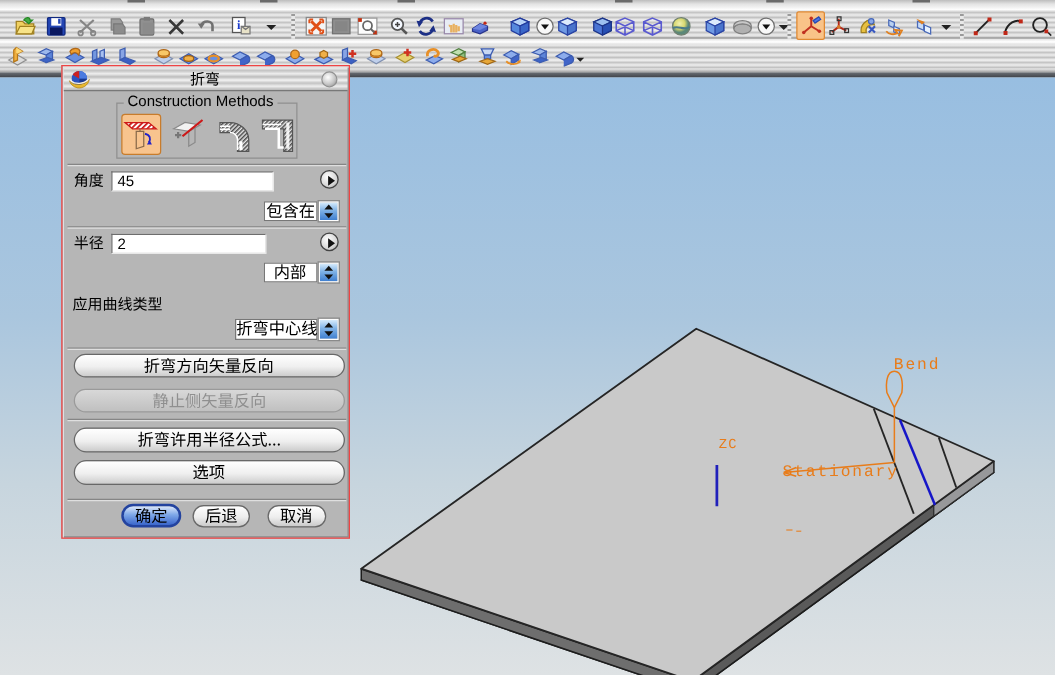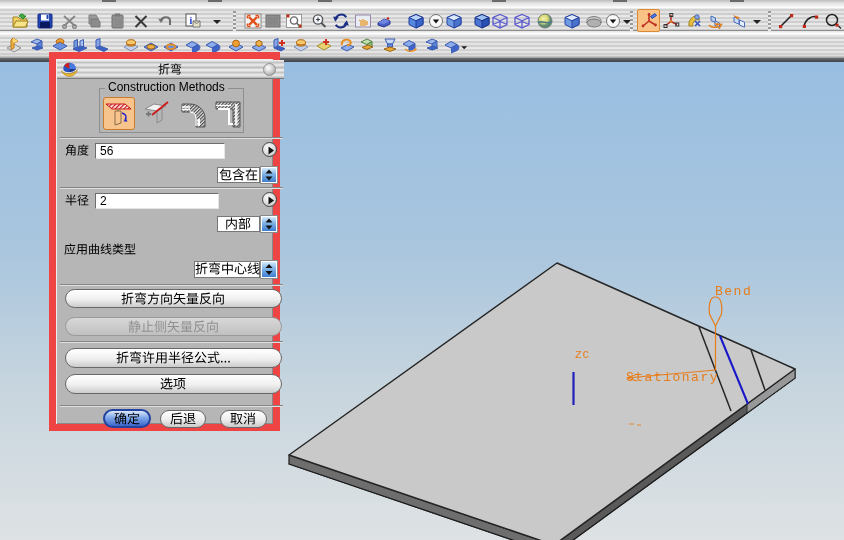--- a/index.html
+++ b/index.html
@@ -322,21 +322,21 @@
 <line x1="629" y1="424" x2="634" y2="424" opacity="0.7"></line>
 <line x1="637" y1="425" x2="641" y2="425" opacity="0.7"></line>
 </g>
 <g fill="#e87c1a" font-family="'Liberation Mono',monospace" font-size="13px" letter-spacing="1.5">
 <text x="715" y="295">Bend</text>
 <text x="626" y="381">Stationary</text>
 <text x="575" y="358" font-size="11px" letter-spacing="1">ZC</text>
 </g>
 </svg>
 <div class="abs" style="left:49px;top:52px;width:231px;height:379px;background:#b6b6b6;
-border:7px solid #ef4444;box-shadow:inset 1px 1px 0 #eeeeee, inset -1px -1px 0 #8a8a8a">
+border:1px solid #ef4444;box-shadow:inset 1px 1px 0 #eeeeee, inset -1px -1px 0 #8a8a8a">
 <div class="abs" style="left:1px;top:1px;width:227px;height:19px;
 background:repeating-linear-gradient(180deg,#f5f5f5 0px,#c3c3c3 2.5px,#eeeeee 5px,#bcbcbc 7.5px,#f2f2f2 10px);
 border-bottom:1px solid #787878"></div>
 <svg class="abs" style="left:5px;top:2px" width="17" height="17" viewBox="0 0 17 17">
 <circle cx="8.5" cy="8" r="6.2" fill="#2a52c0"></circle>
 <path d="M8.5 1.8 A6.2 6.2 0 0 0 3.2 4.8 L8.5 8 Z" fill="#cc2020"></path>
 <path d="M8.5 1.8 A6.2 6.2 0 0 1 14.7 8 L8.5 8 Z" fill="#4a7ae0"></path>
 <path d="M8.5 14.2 A6.2 6.2 0 0 0 14.7 8 L8.5 8 Z" fill="#183890"></path>
 <path d="M0.5 9.5 C3 13.8 13 13.5 16.5 8.5 C15.5 13.5 11 16 7 15.3 C3.8 14.7 1.2 12.3 0.5 9.5 Z" fill="#e8b830" stroke="#a07818" stroke-width="0.5"></path>
 <path d="M2 9.8 C5 12.6 12 12.3 15 9" fill="none" stroke="#f8f0e0" stroke-width="1.1"></path>
@@ -390,21 +390,21 @@
 </svg>
 <div class="abs" style="left:4px;top:78px;width:223px;height:1px;background:#858585"></div>
     <div class="abs" style="left:4px;top:79px;width:223px;height:1px;background:#dfdfdf"></div>
 <svg style="position:absolute;left:9px;top:85px;overflow:visible" width="24" height="15">
       <g fill="#000" transform="translate(0,10.6) scale(1.0)">
         <path transform="translate(0.0,0) scale(0.01200,-0.01200)" d="M266 540H486V414H266ZM266 608H263C293 641 321 676 346 710H628C605 675 576 638 547 608ZM799 540V414H562V540ZM337 843C287 742 191 620 56 529C74 518 99 492 112 474C140 494 166 515 190 537V358C190 234 177 77 66 -34C82 -44 111 -73 123 -88C190 -22 227 64 246 151H486V-58H562V151H799V18C799 2 793 -3 776 -3C759 -4 698 -5 636 -2C646 -23 659 -56 663 -77C745 -77 800 -76 833 -63C865 -51 875 -28 875 17V608H635C673 650 711 698 736 742L685 778L673 774H389L420 827ZM266 348H486V218H258C264 263 266 308 266 348ZM799 348V218H562V348Z"></path>
         <path transform="translate(12.0,0) scale(0.01200,-0.01200)" d="M386 644V557H225V495H386V329H775V495H937V557H775V644H701V557H458V644ZM701 495V389H458V495ZM757 203C713 151 651 110 579 78C508 111 450 153 408 203ZM239 265V203H369L335 189C376 133 431 86 497 47C403 17 298 -1 192 -10C203 -27 217 -56 222 -74C347 -60 469 -35 576 7C675 -37 792 -65 918 -80C927 -61 946 -31 962 -15C852 -5 749 15 660 46C748 93 821 157 867 243L820 268L807 265ZM473 827C487 801 502 769 513 741H126V468C126 319 119 105 37 -46C56 -52 89 -68 104 -80C188 78 201 309 201 469V670H948V741H598C586 773 566 813 548 845Z"></path>
       </g>
     </svg>
 <div class="abs" style="left:39px;top:84px;width:130px;height:16px;background:#fff;
-border:1px solid;border-color:#6d6d6d #e6e6e6 #e6e6e6 #6d6d6d;font-size:12px;line-height:14px;padding-left:4px">56</div>
+border:1px solid;border-color:#6d6d6d #e6e6e6 #e6e6e6 #6d6d6d;font-size:12px;line-height:14px;padding-left:4px">45</div>
 <div class="abs" style="left:206px;top:83px;width:15px;height:15px;border-radius:50%;background:radial-gradient(circle at 40% 35%, #ffffff, #d8d8d8 60%, #a0a0a0);border:1px solid #444"></div>
     <svg class="abs" style="left:206px;top:83px" width="17" height="17">
       <path d="M6.5 4.5 L12 8.5 L6.5 12.5 Z" fill="#111"></path>
     </svg>
 <div class="abs" style="left:161px;top:108px;width:43px;height:16px;background:#fff;border:1px solid #777"></div>
 <svg style="position:absolute;left:163px;top:109px;overflow:visible" width="39" height="16">
       <g fill="#000" transform="translate(0,11.4) scale(1.0)">
         <path transform="translate(0.0,0) scale(0.01300,-0.01300)" d="M303 845C244 708 145 579 35 498C53 485 84 457 97 443C158 493 218 559 271 634H796C788 355 777 254 758 230C749 218 740 216 724 217C707 216 667 217 623 220C634 201 642 171 644 149C690 146 734 146 760 149C787 152 807 160 824 183C852 219 862 336 873 670C874 680 874 705 874 705H317C340 743 360 783 378 823ZM269 463H532V300H269ZM195 530V81C195 -32 242 -59 400 -59C435 -59 741 -59 780 -59C916 -59 945 -21 961 111C939 115 907 127 888 139C878 34 864 12 778 12C712 12 447 12 395 12C288 12 269 26 269 81V233H605V530Z"></path>
         <path transform="translate(13.0,0) scale(0.01300,-0.01300)" d="M400 584C454 552 519 505 551 472L607 517C573 549 506 594 453 624ZM178 259V-79H254V-31H743V-77H821V259H641C695 318 752 382 796 434L741 463L729 458H187V391H666C629 350 585 301 545 259ZM254 35V193H743V35ZM501 844C406 700 224 583 36 522C54 503 76 475 87 455C246 514 397 610 504 728C608 612 766 510 917 463C929 483 952 513 969 529C810 571 639 671 545 777L569 810Z"></path>
         <path transform="translate(26.0,0) scale(0.01300,-0.01300)" d="M391 840C377 789 359 736 338 685H63V613H305C241 485 153 366 38 286C50 269 69 237 77 217C119 247 158 281 193 318V-76H268V407C315 471 356 541 390 613H939V685H421C439 730 455 776 469 821ZM598 561V368H373V298H598V14H333V-56H938V14H673V298H900V368H673V561Z"></path>

